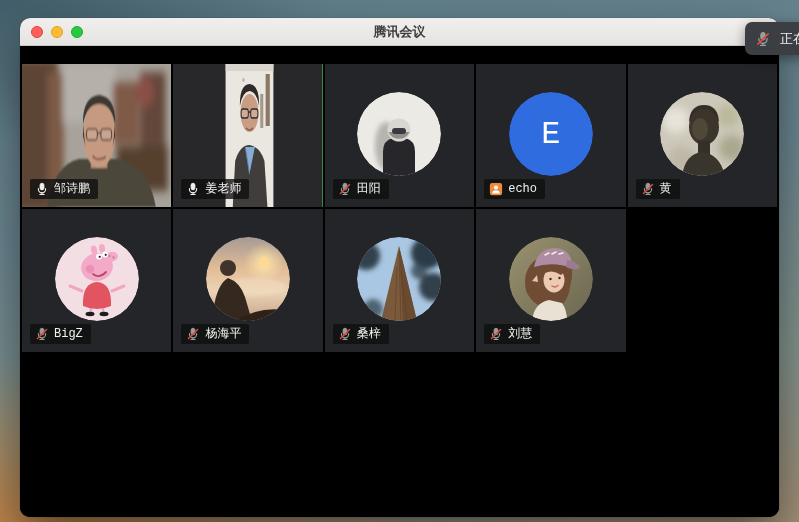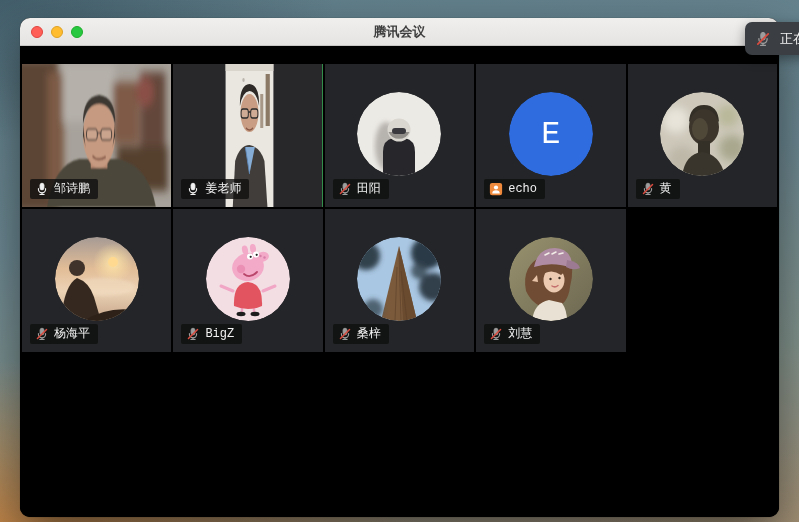--- a/index.html
+++ b/index.html
@@ -238,20 +238,61 @@
             <line x1="2.8" y1="13.2" x2="13.2" y2="2.8" stroke="#d84b3e" stroke-width="1.7" stroke-linecap="round"></line>
           </svg>
           <span>黄</span>
         </div>
       </div>
 
       <div class="tile">
         <div class="avatar-wrap">
           <svg viewBox="0 0 84 84" width="84" height="84">
             <defs>
+                <clipPath id="cP">
+                  <circle cx="42" cy="42" r="42"></circle>
+                </clipPath>
+              </defs>
+            <g clip-path="url(#cP)">
+              <rect width="84" height="84" fill="#f3dee4"></rect>
+              <line x1="27" y1="54" x2="15" y2="49" stroke="#f0a6c4" stroke-width="3" stroke-linecap="round"></line>
+              <line x1="57" y1="54" x2="69" y2="49" stroke="#f0a6c4" stroke-width="3" stroke-linecap="round"></line>
+              <line x1="36" y1="68" x2="36" y2="76" stroke="#eda4c0" stroke-width="2.5"></line>
+              <line x1="48" y1="68" x2="48" y2="76" stroke="#eda4c0" stroke-width="2.5"></line>
+              <ellipse cx="35" cy="77" rx="4.5" ry="2.2" fill="#1d1d1d"></ellipse>
+              <ellipse cx="49" cy="77" rx="4.5" ry="2.2" fill="#1d1d1d"></ellipse>
+              <path d="M28 69 Q27 46 42 45 Q57 46 56 69 Q49 72 42 72 Q35 72 28 69 Z" fill="#e25560"></path>
+              <ellipse cx="39" cy="13" rx="3" ry="4.5" fill="#f2aac8" transform="rotate(-12 39 13)"></ellipse>
+              <ellipse cx="47" cy="11.5" rx="3" ry="4.5" fill="#f2aac8" transform="rotate(-8 47 11.5)"></ellipse>
+              <ellipse cx="42" cy="30" rx="16" ry="14" fill="#f2aac8" transform="rotate(-14 42 30)"></ellipse>
+              <ellipse cx="56" cy="20" rx="7" ry="5" fill="#f2aac8" transform="rotate(-14 56 20)"></ellipse>
+              <circle cx="54.5" cy="19" r="1.2" fill="#d87fa8"></circle>
+              <circle cx="58.5" cy="20.5" r="1.2" fill="#d87fa8"></circle>
+              <circle cx="44" cy="19.5" r="3" fill="#fff"></circle>
+                <circle cx="44.7" cy="19.8" r="1.1" fill="#222"></circle>
+              <circle cx="50" cy="17.5" r="3" fill="#fff"></circle>
+                <circle cx="50.7" cy="17.8" r="1.1" fill="#222"></circle>
+              <circle cx="35" cy="32" r="4.2" fill="#ec8fb4"></circle>
+              <path d="M38 37 Q44 42 51 35" fill="none" stroke="#b9466a" stroke-width="1.8" stroke-linecap="round"></path>
+            </g>
+          </svg>
+        </div>
+        <div class="nametag">
+          <svg width="14" height="14" viewBox="0 0 16 16">
+            <use href="#mic-shape" fill="#9d9d9d" stroke="#9d9d9d"></use>
+            <line x1="2.8" y1="13.2" x2="13.2" y2="2.8" stroke="#d84b3e" stroke-width="1.7" stroke-linecap="round"></line>
+          </svg>
+          <span>BigZ</span>
+        </div>
+      </div>
+
+      <div class="tile">
+        <div class="avatar-wrap">
+          <svg viewBox="0 0 84 84" width="84" height="84">
+            <defs>
               <clipPath id="cU">
                   <circle cx="42" cy="42" r="42"></circle>
                 </clipPath>
               <linearGradient id="gSky" x1="0" y1="0" x2="0" y2="1">
                 <stop offset="0" stop-color="#a69a94"></stop>
                   <stop offset=".38" stop-color="#e2bd97"></stop>
                 <stop offset=".65" stop-color="#ecd3b6"></stop>
                   <stop offset="1" stop-color="#c5a489"></stop>
               </linearGradient>
               <radialGradient id="gSun" cx=".5" cy=".5" r=".5">
@@ -279,61 +320,20 @@
             <line x1="2.8" y1="13.2" x2="13.2" y2="2.8" stroke="#d84b3e" stroke-width="1.7" stroke-linecap="round"></line>
           </svg>
           <span>杨海平</span>
         </div>
       </div>
 
       <div class="tile">
         <div class="avatar-wrap">
           <svg viewBox="0 0 84 84" width="84" height="84">
             <defs>
-                <clipPath id="cP">
-                  <circle cx="42" cy="42" r="42"></circle>
-                </clipPath>
-              </defs>
-            <g clip-path="url(#cP)">
-              <rect width="84" height="84" fill="#f3dee4"></rect>
-              <line x1="27" y1="54" x2="15" y2="49" stroke="#f0a6c4" stroke-width="3" stroke-linecap="round"></line>
-              <line x1="57" y1="54" x2="69" y2="49" stroke="#f0a6c4" stroke-width="3" stroke-linecap="round"></line>
-              <line x1="36" y1="68" x2="36" y2="76" stroke="#eda4c0" stroke-width="2.5"></line>
-              <line x1="48" y1="68" x2="48" y2="76" stroke="#eda4c0" stroke-width="2.5"></line>
-              <ellipse cx="35" cy="77" rx="4.5" ry="2.2" fill="#1d1d1d"></ellipse>
-              <ellipse cx="49" cy="77" rx="4.5" ry="2.2" fill="#1d1d1d"></ellipse>
-              <path d="M28 69 Q27 46 42 45 Q57 46 56 69 Q49 72 42 72 Q35 72 28 69 Z" fill="#e25560"></path>
-              <ellipse cx="39" cy="13" rx="3" ry="4.5" fill="#f2aac8" transform="rotate(-12 39 13)"></ellipse>
-              <ellipse cx="47" cy="11.5" rx="3" ry="4.5" fill="#f2aac8" transform="rotate(-8 47 11.5)"></ellipse>
-              <ellipse cx="42" cy="30" rx="16" ry="14" fill="#f2aac8" transform="rotate(-14 42 30)"></ellipse>
-              <ellipse cx="56" cy="20" rx="7" ry="5" fill="#f2aac8" transform="rotate(-14 56 20)"></ellipse>
-              <circle cx="54.5" cy="19" r="1.2" fill="#d87fa8"></circle>
-              <circle cx="58.5" cy="20.5" r="1.2" fill="#d87fa8"></circle>
-              <circle cx="44" cy="19.5" r="3" fill="#fff"></circle>
-                <circle cx="44.7" cy="19.8" r="1.1" fill="#222"></circle>
-              <circle cx="50" cy="17.5" r="3" fill="#fff"></circle>
-                <circle cx="50.7" cy="17.8" r="1.1" fill="#222"></circle>
-              <circle cx="35" cy="32" r="4.2" fill="#ec8fb4"></circle>
-              <path d="M38 37 Q44 42 51 35" fill="none" stroke="#b9466a" stroke-width="1.8" stroke-linecap="round"></path>
-            </g>
-          </svg>
-        </div>
-        <div class="nametag">
-          <svg width="14" height="14" viewBox="0 0 16 16">
-            <use href="#mic-shape" fill="#9d9d9d" stroke="#9d9d9d"></use>
-            <line x1="2.8" y1="13.2" x2="13.2" y2="2.8" stroke="#d84b3e" stroke-width="1.7" stroke-linecap="round"></line>
-          </svg>
-          <span>BigZ</span>
-        </div>
-      </div>
-
-      <div class="tile">
-        <div class="avatar-wrap">
-          <svg viewBox="0 0 84 84" width="84" height="84">
-            <defs>
                 <clipPath id="cT">
                   <circle cx="42" cy="42" r="42"></circle>
                 </clipPath>
               <filter id="fT">
                   <feGaussianBlur stdDeviation="2.5"></feGaussianBlur>
                 </filter>
               </defs>
             <g clip-path="url(#cT)">
               <rect width="84" height="84" fill="#a9c6e2"></rect>
               <path d="M42 9 L60 84 L24 84 Z" fill="#7b5a3c"></path>

